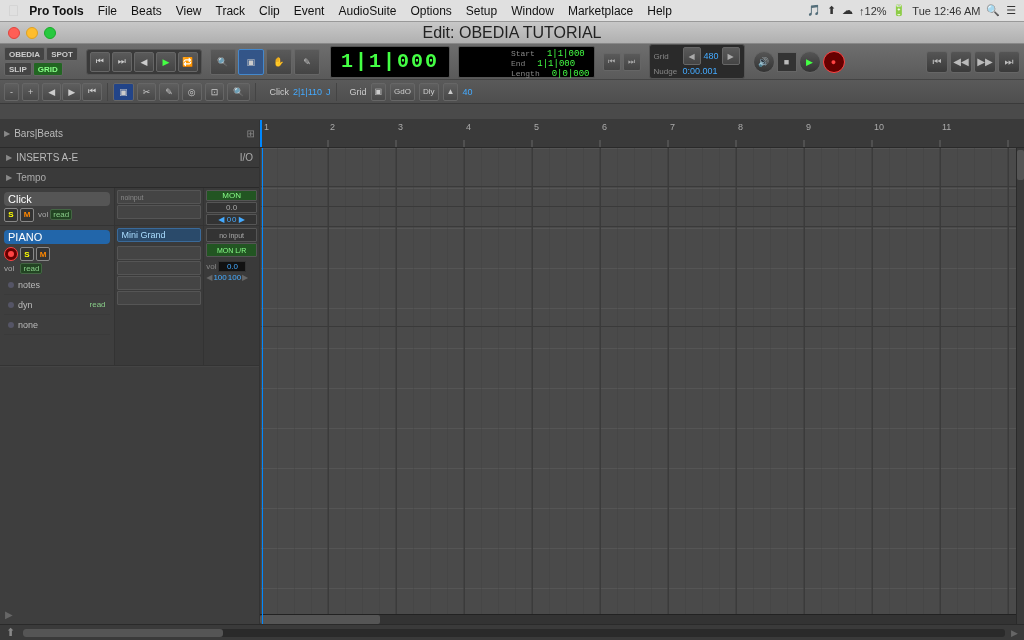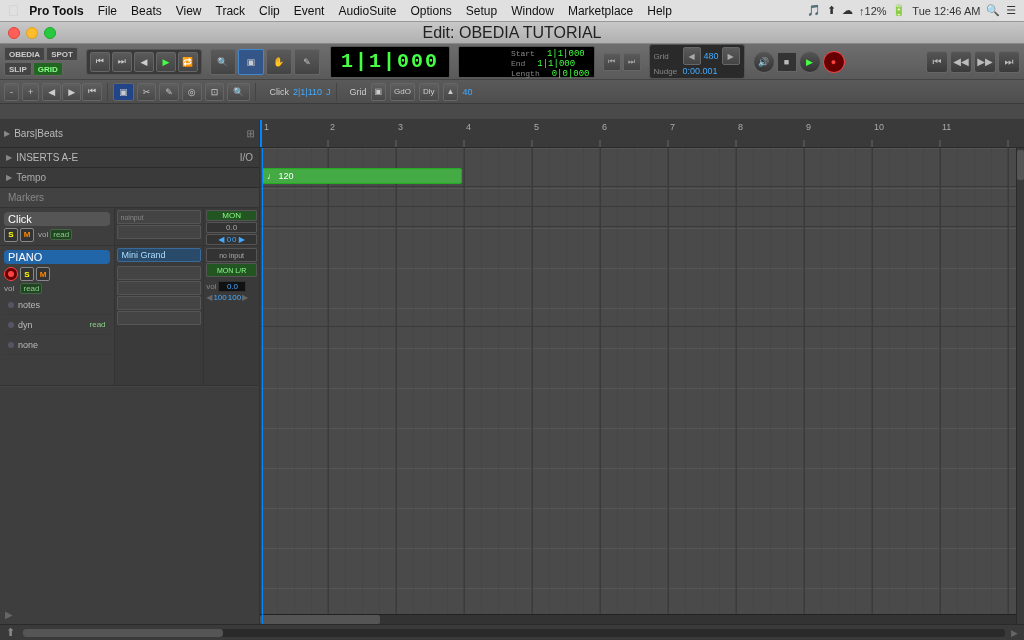--- a/index.html
+++ b/index.html
@@ -460,23 +460,20 @@
       <span style="font-size:8px;color:#888;">▶</span>
       <span style="font-size:10px;color:#bbb;">INSERTS A-E</span>
       <span style="margin-left:auto;font-size:10px;color:#aaa;">I/O</span>
     </div>
 
     <div class="tl-section-header">
       <span class="arrow">▶</span>
       <span>Tempo</span>
     </div>
 
-    <div class="markers-row">
-      <span>Markers</span>
-    </div>
 
     <div class="track-row click-track" style="display:flex;height:38px;">
 
       <div style="width:115px;border-right:1px solid #333;display:flex;flex-direction:column;justify-content:center;padding:2px 4px;background:#3e3e3e;">
         <div class="track-name click">Click</div>
         <div class="track-controls">
           <div class="tc-btn s">S</div>
           <div class="tc-btn m">M</div>
           <span class="tc-vol">vol</span>
           <span class="tc-read">read</span>
@@ -581,23 +578,20 @@
       <line x1="748" y1="0" x2="748" y2="100%" stroke="#3a3a3a" stroke-width="1"></line>
     </svg>
 
     <div class="playhead" style="left:2px;"></div>
 
     <div style="position:absolute;top:38px;left:0;width:100%;height:1px;background:#3a3a3a;z-index:3;"></div>
     <div style="position:absolute;top:58px;left:0;width:100%;height:1px;background:#3a3a3a;z-index:3;"></div>
     <div style="position:absolute;top:78px;left:0;width:100%;height:1px;background:#3a3a3a;z-index:3;"></div>
     <div style="position:absolute;top:178px;left:0;width:100%;height:1px;background:#3a3a3a;z-index:3;"></div>
 
-    <div style="position:absolute;top:20px;left:2px;height:16px;width:200px;background:#44aa44;border:1px solid #22aa22;border-radius:2px;z-index:4;display:flex;align-items:center;padding:0 4px;">
-      <span style="font-size:9px;color:#fff;">♩ 120</span>
-    </div>
 
     <div style="position:absolute;top:0;right:0;width:8px;height:100%;background:#3a3a3a;border-left:1px solid #2a2a2a;z-index:5;">
       <div style="width:100%;height:30px;background:#555;border-radius:2px;margin-top:2px;"></div>
     </div>
 
     <div style="position:absolute;bottom:0;left:0;right:8px;height:10px;background:#333;border-top:1px solid #222;z-index:5;">
       <div style="position:absolute;left:0;height:100%;width:120px;background:#555;border-radius:2px;"></div>
     </div>
   </div>
 </div>

